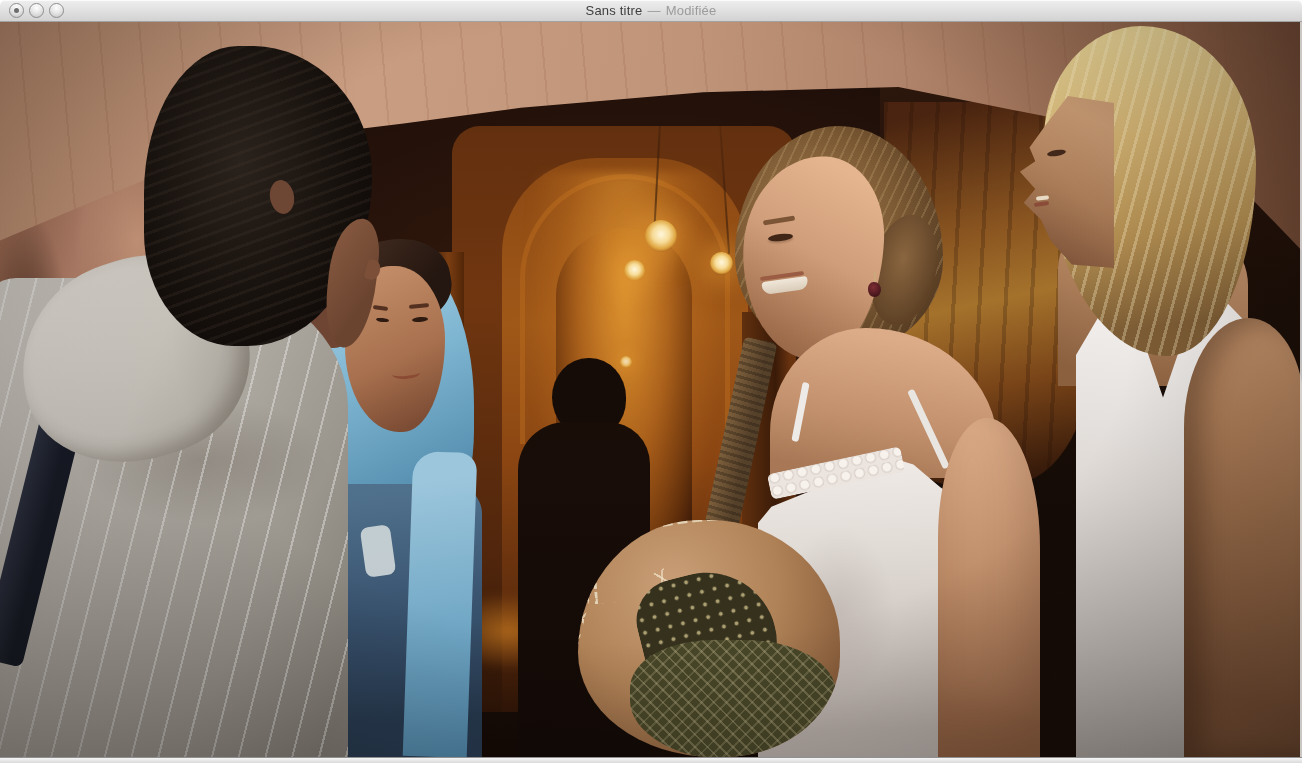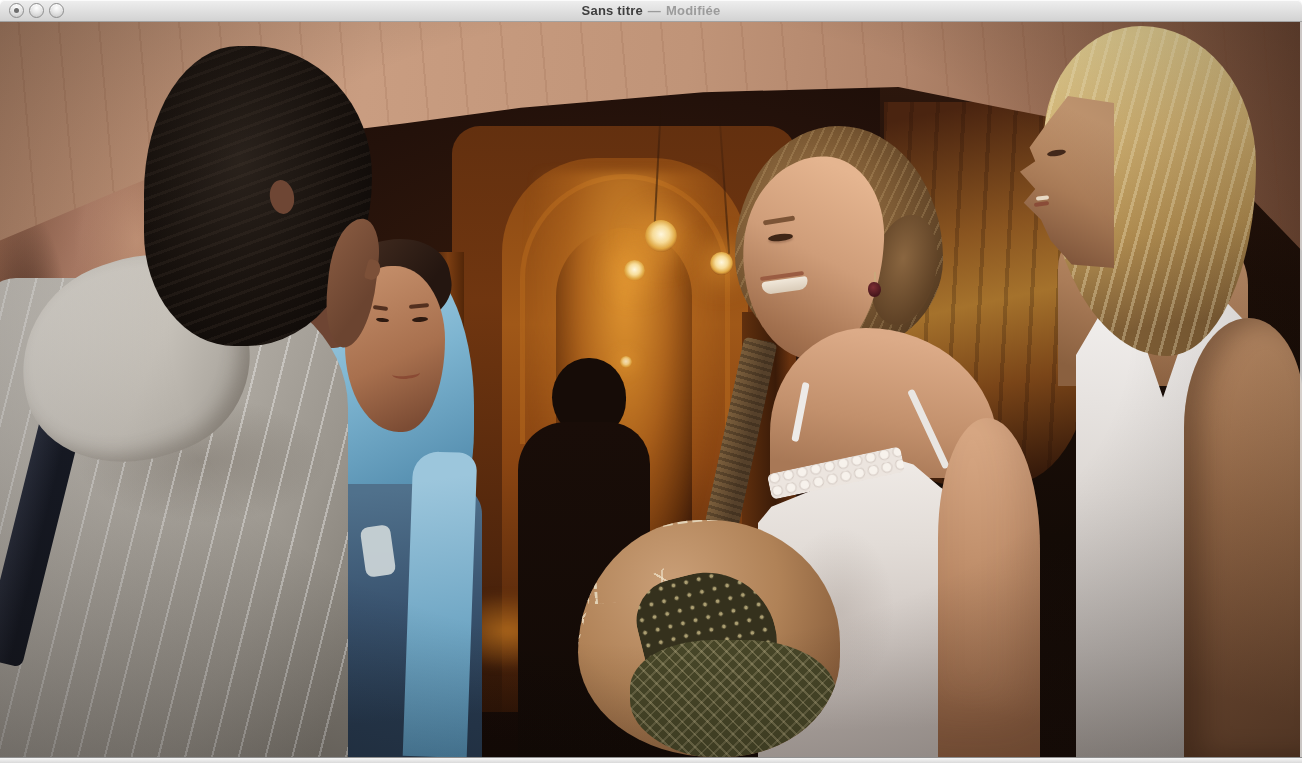--- a/index.html
+++ b/index.html
@@ -12,21 +12,21 @@
     background:linear-gradient(#efefef, #d2d2d2);
     border-bottom:1px solid #a2a2a2; border-radius:5px 5px 0 0;
     box-shadow:inset 0 1px 0 rgba(255,255,255,.75); }
   .traffic { position:absolute; top:3px; width:15px; height:15px; border-radius:50%;
     border:1px solid #8d8d8d; appearance:none; cursor:default; padding:0;
     background:radial-gradient(circle at 50% 30%, #ffffff 0%, #e6e6e6 45%, #c2c2c2 100%);
     box-shadow:inset 0 1px 1px rgba(255,255,255,.9); }
   .t-close { left:9px; } .t-min { left:29px; } .t-zoom { left:49px; }
   .close-dot { position:absolute; left:50%; top:50%; width:5px; height:5px;
     margin:-2.5px 0 0 -2.5px; border-radius:50%; background:#6e6e6e; }
-  .title { text-align:center; line-height:21px; font-size:13px; font-weight:bold;
+  .title { text-align:center; line-height:21px; font-size:13px; font-weight:normal;
     color:#3e3e3e; letter-spacing:.2px; }
   .title .sep { color:#9b9b9b; margin:0 5px; }
   .title .status { color:#9b9b9b; }
 
   
   .photo { position:absolute; top:22px; left:0; width:1302px; height:735px; overflow:hidden;
     background:radial-gradient(ellipse 900px 520px at 48% 42%, #381b0c 0%, #23110a 45%, #140a06 80%); }
   .ph { position:absolute; }
 
   .s-right-dark { left:880px; top:0; width:422px; height:735px;

